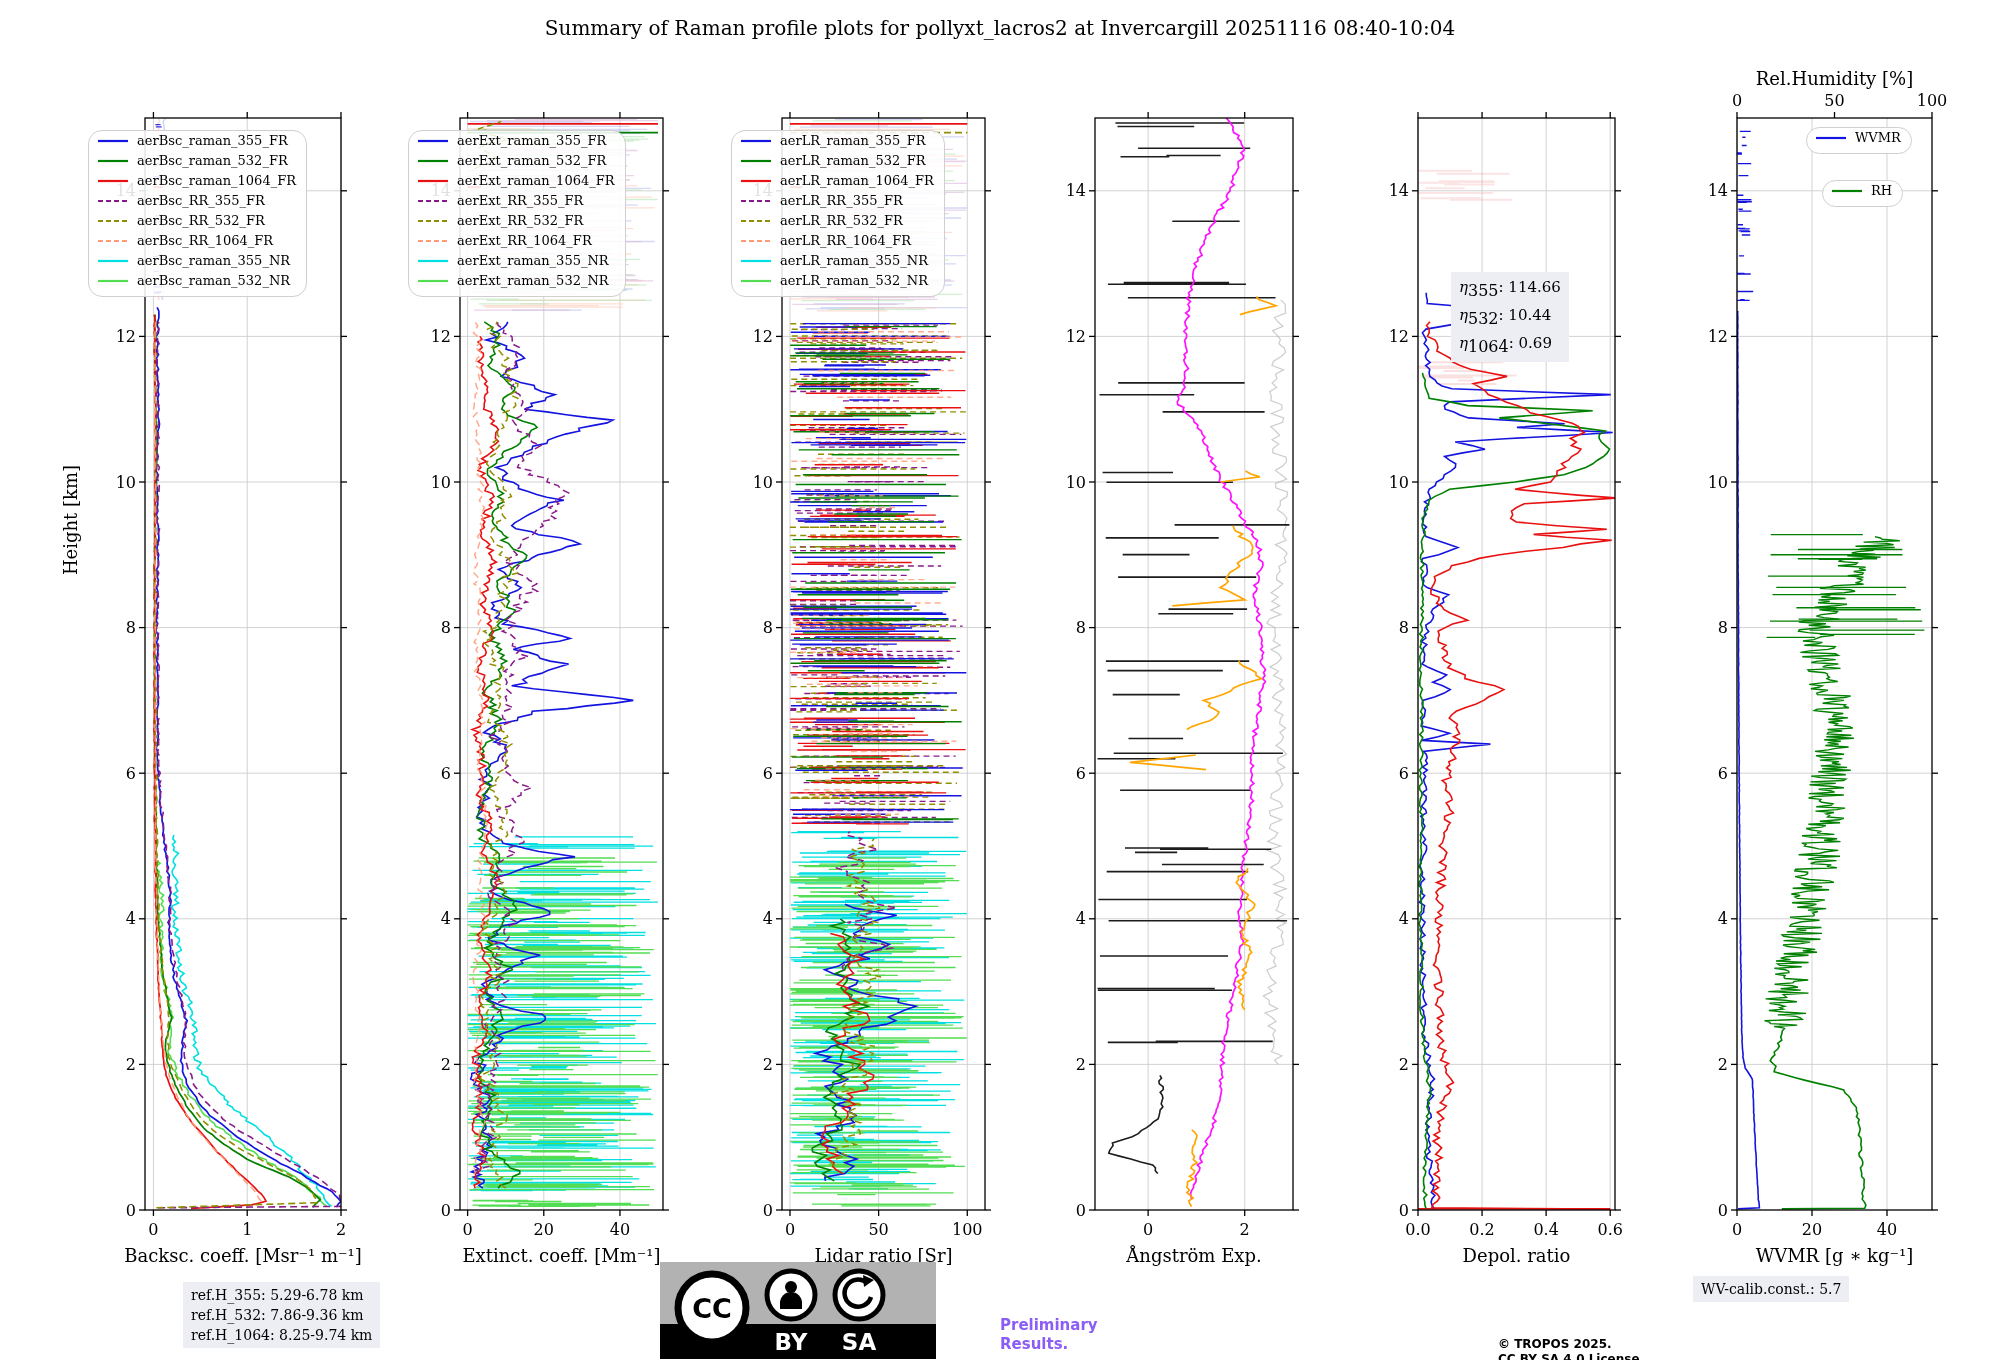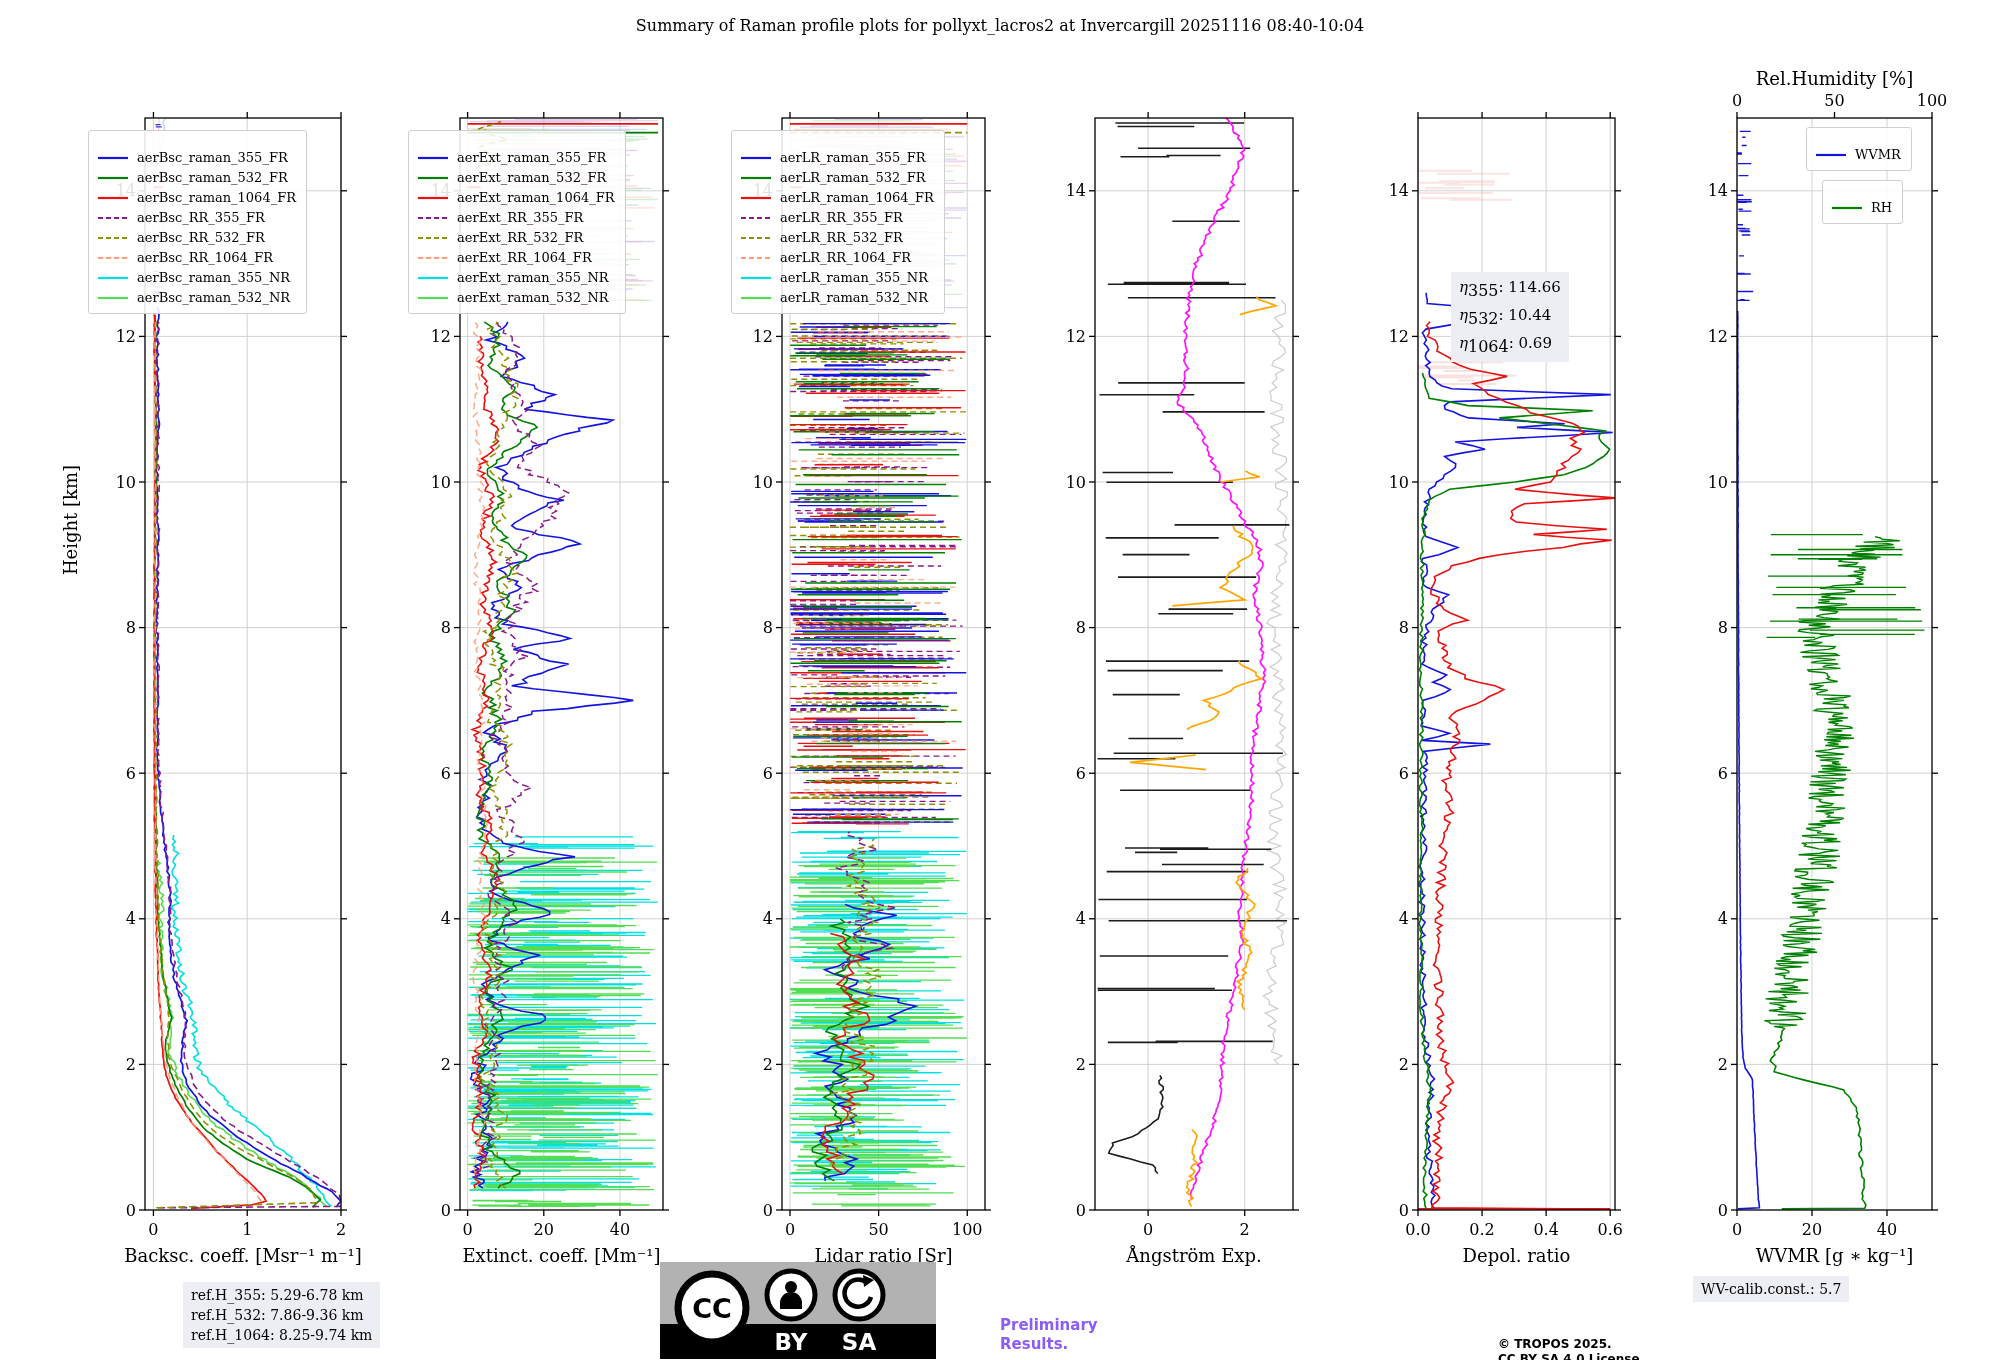--- a/index.html
+++ b/index.html
@@ -1,23 +1,23 @@
 <!DOCTYPE html>
 <html><head>
 <meta charset="utf-8">
 <style>
   html,body{margin:0;padding:0;background:#ffffff;}
   #figure{position:relative;width:2000px;height:1360px;background:#ffffff;
           font-family:"DejaVu Serif","Liberation Serif",serif;color:#000;overflow:hidden;}
-  #title{position:absolute;left:0;top:16px;width:2000px;text-align:center;font-size:16px;}
+  #title{position:absolute;left:0;top:16px;width:2000px;text-align:center;font-size:20px;}
   #fig-svg{position:absolute;left:0;top:0;}
   #ylabel{position:absolute;left:70px;top:520px;transform:translate(-50%,-50%) rotate(-90deg);
           font-size:18px;white-space:nowrap;}
   .legend{position:absolute;background:rgba(255,255,255,0.88);border:1px solid #cfcfcf;
-          border-radius:3px;padding:17px 10px 5px 8px;font-size:13px;line-height:20px;z-index:5;}
+          border-radius:14px;padding:0 10px 5px 8px;font-size:13px;line-height:20px;z-index:5;}
   .legend .row{display:flex;align-items:center;gap:8px;height:20px;white-space:nowrap;}
   .lgp0{left:88px;top:130px}.lgp1{left:408px;top:130px}.lgp2{left:731px;top:130px}
   .lgp3{left:988px;top:131px}.lgp4{left:1344px;top:131px}
   .lgp5a{left:1806px;top:127px}.lgp5b{left:1822px;top:180px}
   .annbox{position:absolute;background:#edeef4;padding:3px 8px;font-size:14px;line-height:20px;z-index:4;}
   #refh{left:183px;top:1282px;}
   #etabox{left:1451px;top:272px;font-size:15px;line-height:24px;}
   #etabox sub{font-size:16px;}
   #etabox i{font-style:italic;}
   #wvcalib{left:1693px;top:1276px;}

